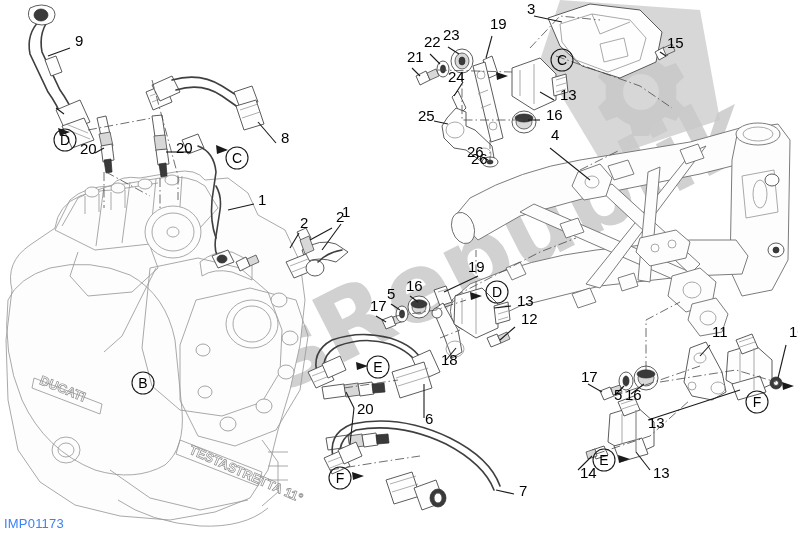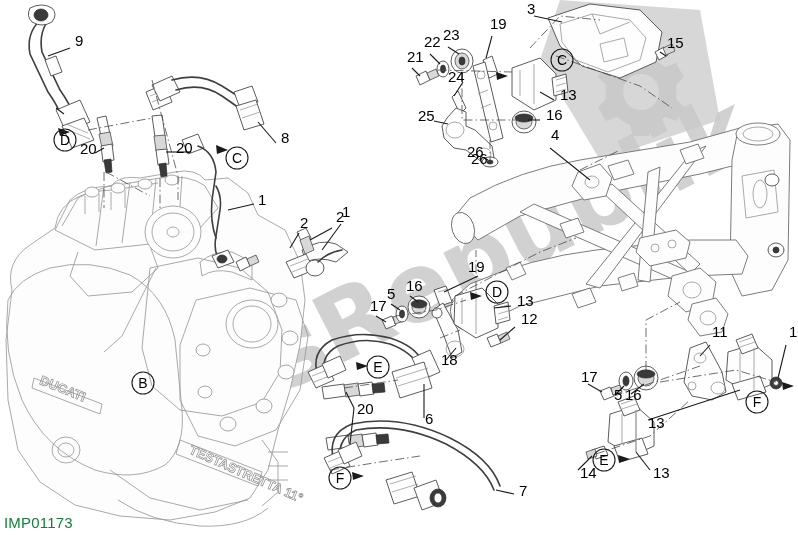--- a/index.html
+++ b/index.html
@@ -65,22 +65,22 @@
     fill: #000000;
     text-anchor: middle;
   }
   .arrow-head { fill: #1a1a1a; }
 
   #diagram-id {
     position: absolute;
     left: 4px;
     bottom: 4px;
     font-family: "Liberation Sans", sans-serif;
-    font-size: 15px;
-    color: #15803d;
+    font-size: 13px;
+    color: #3b82f6;
     z-index: 30;
     letter-spacing: 0.2px;
   }
   .emboss-text {
     font-family: "Liberation Sans", sans-serif;
     fill: none;
     stroke: #8d8d8d;
     stroke-width: 0.7;
     font-size: 13px;
     font-weight: bold;

